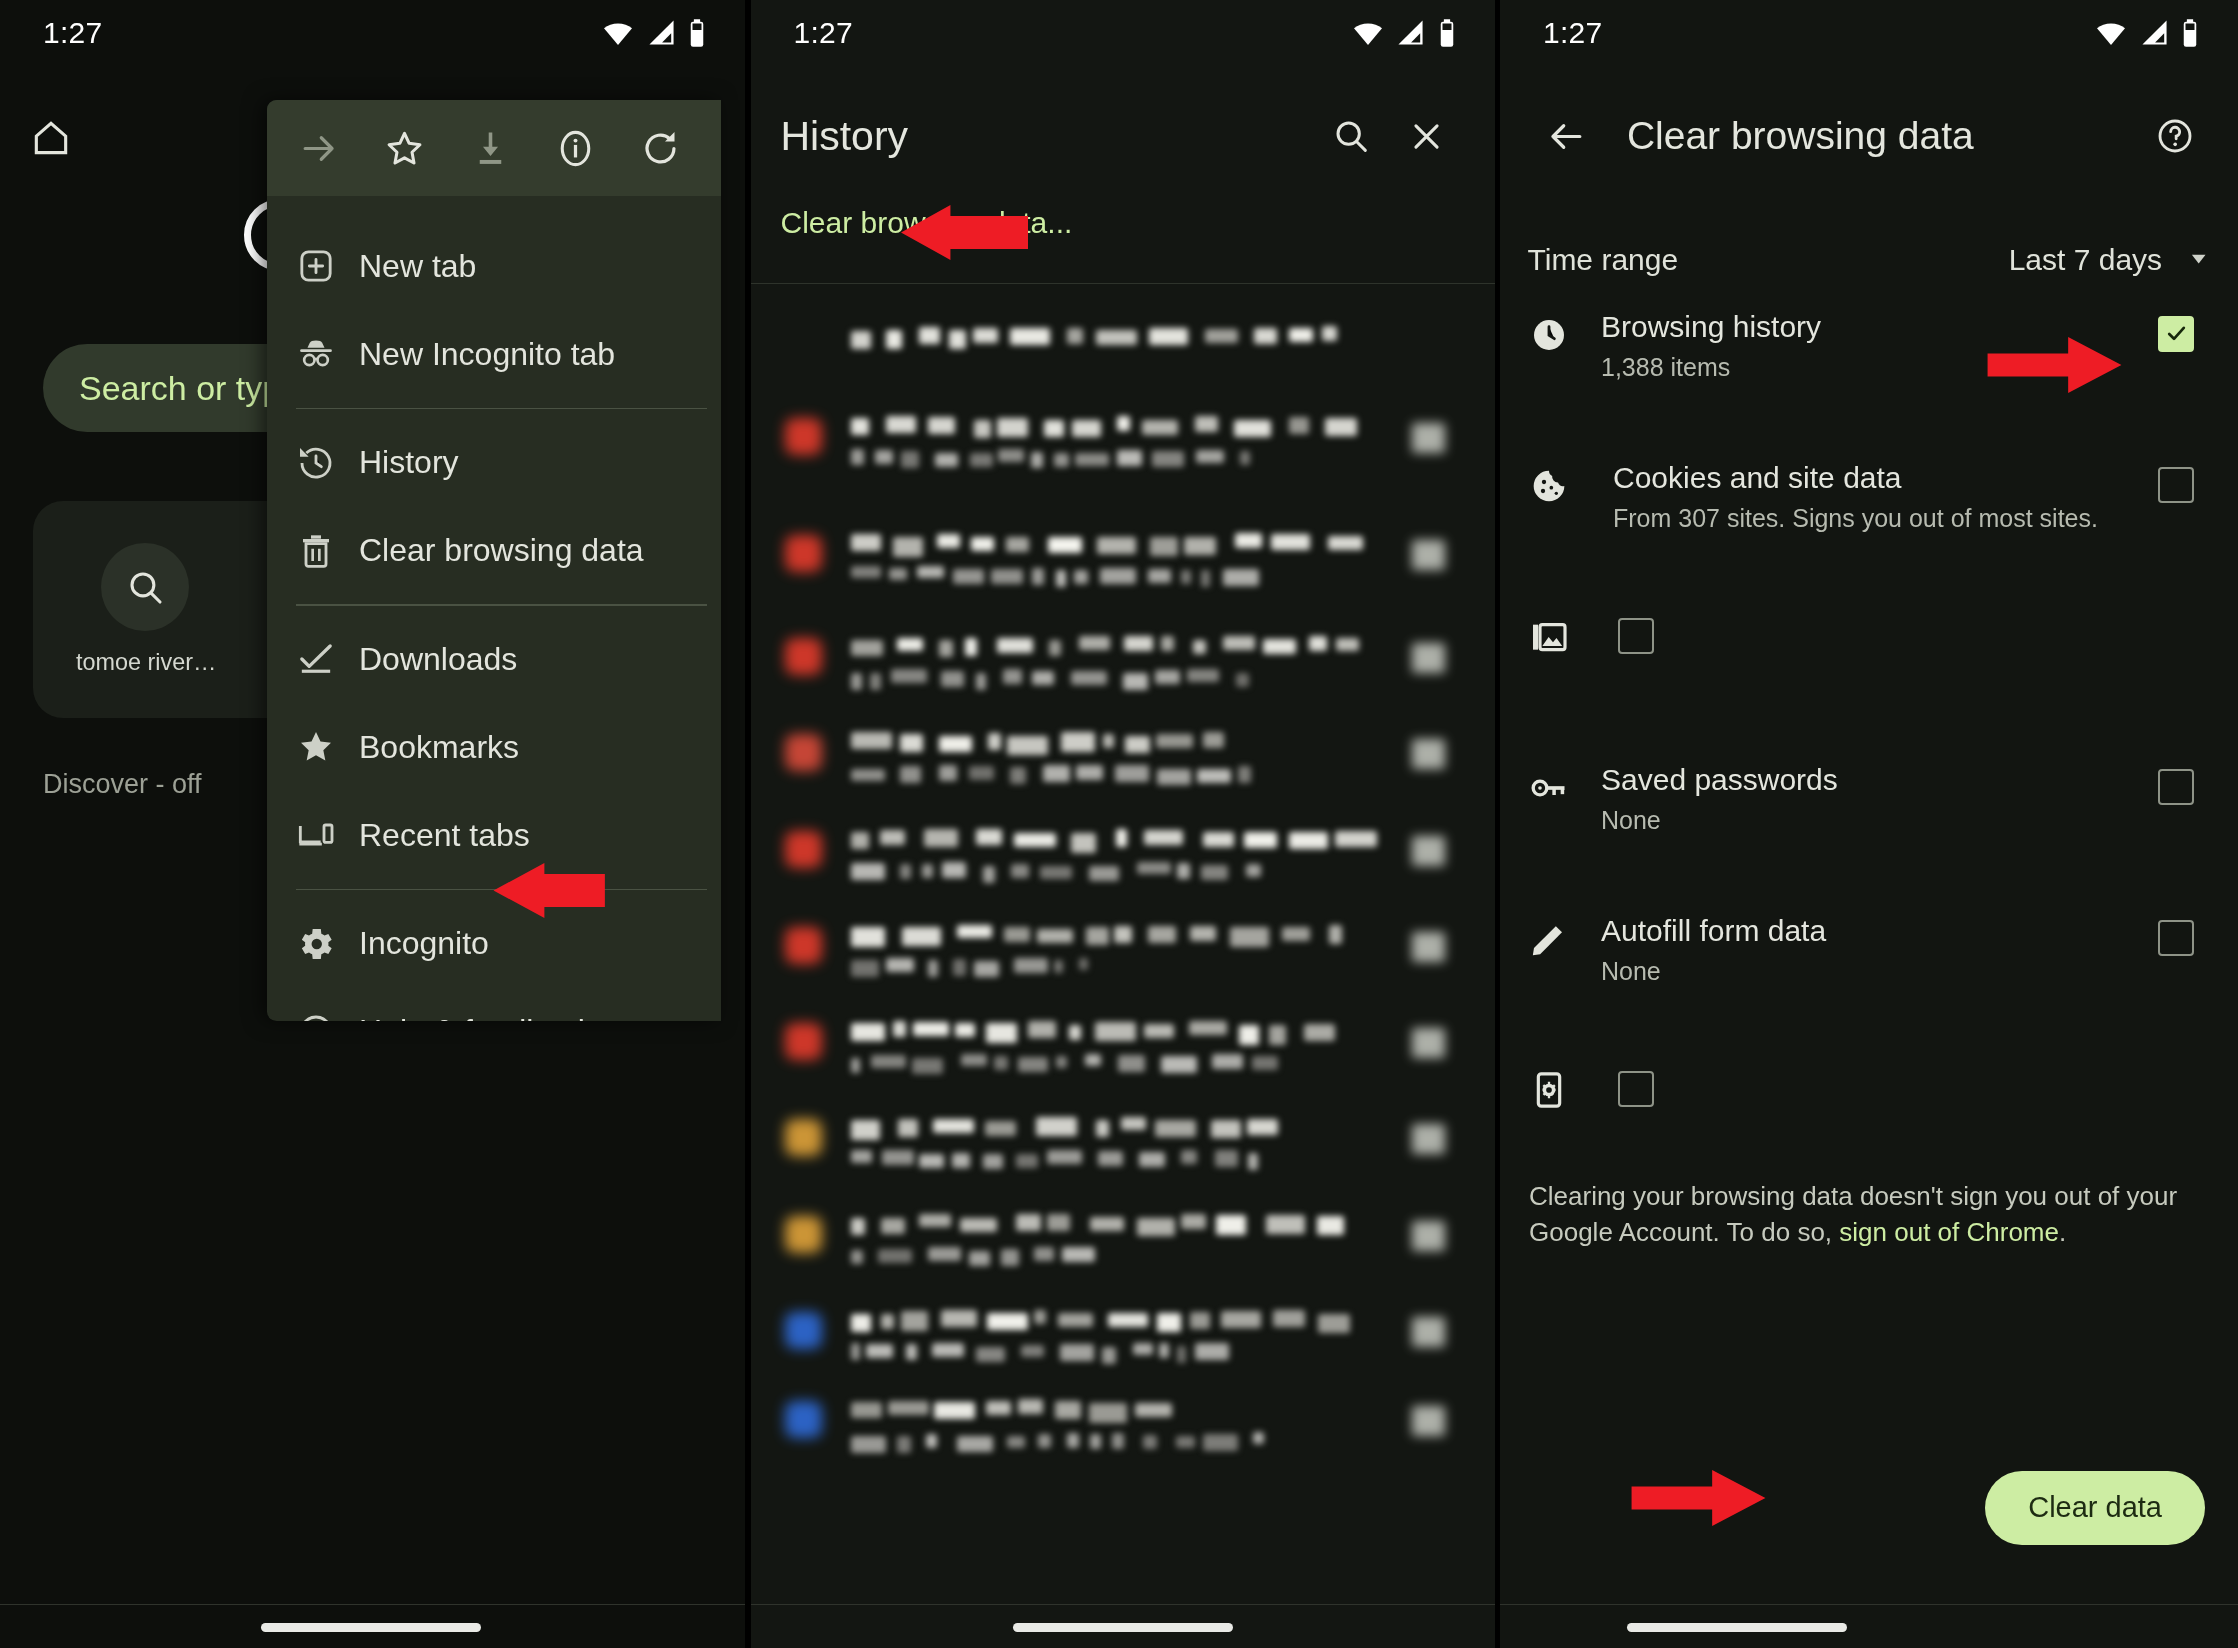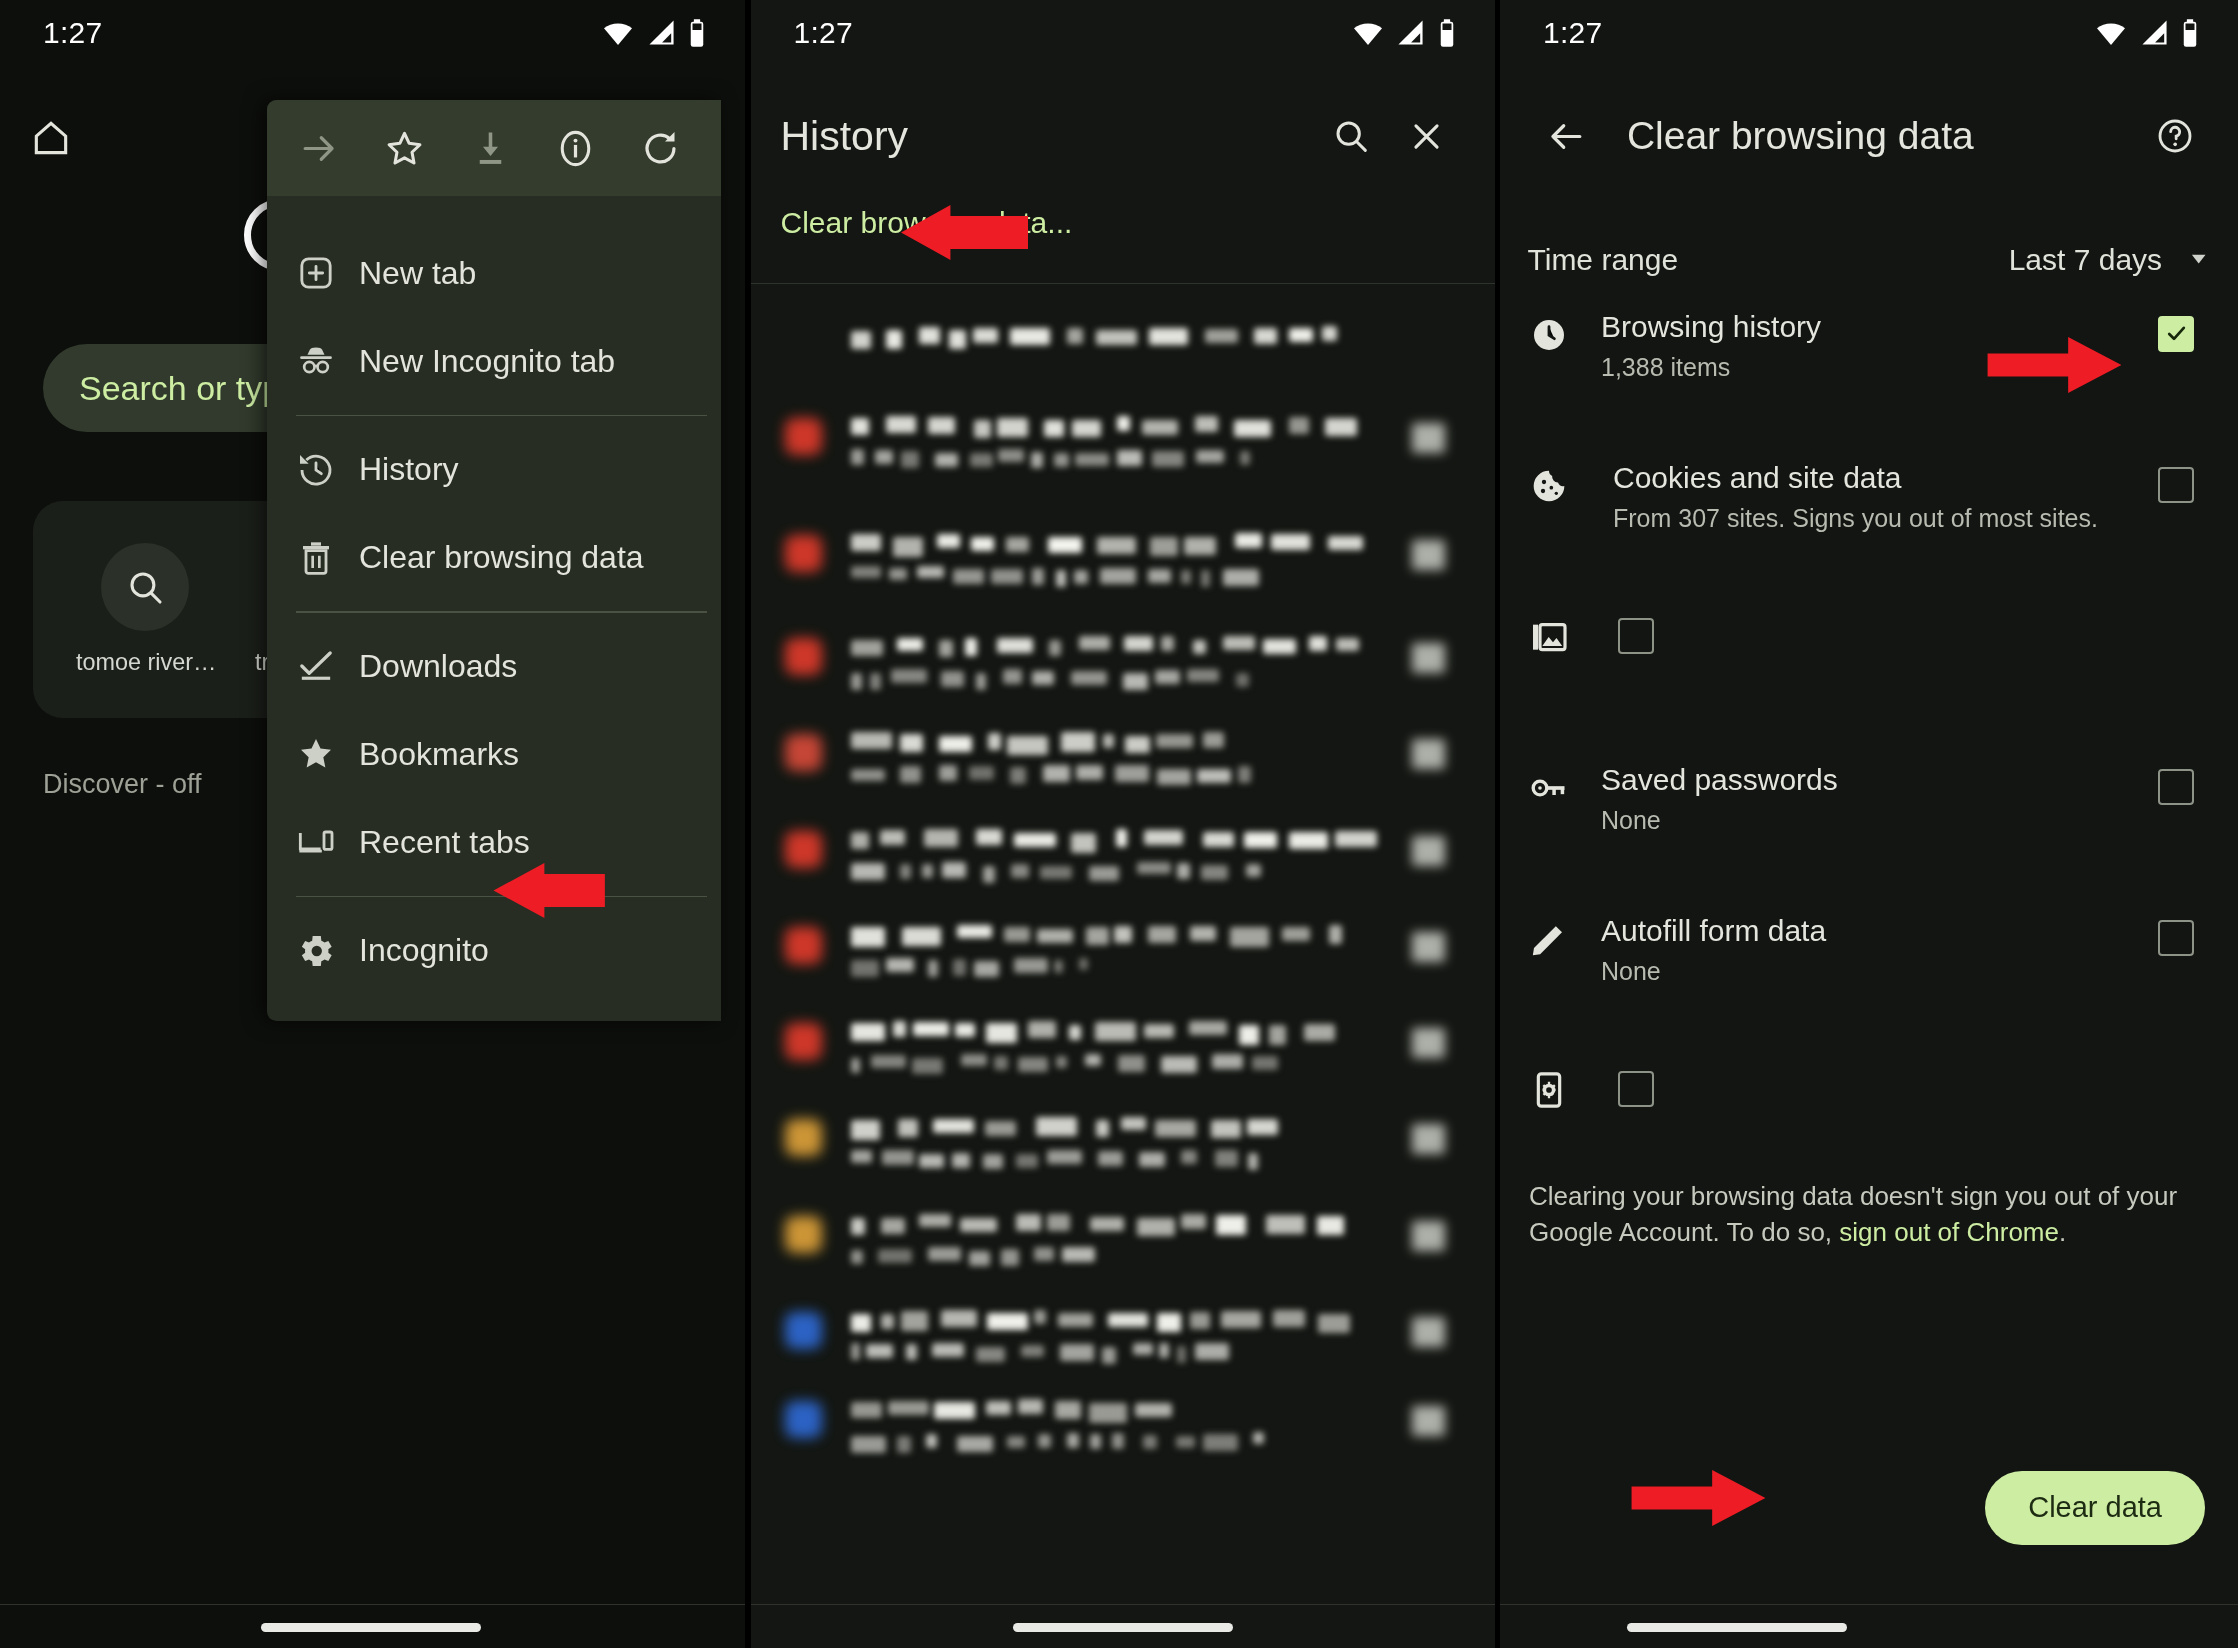--- a/index.html
+++ b/index.html
@@ -41,21 +41,21 @@
     background: #313a2c; display: flex; align-items: center;
     padding-left: 36px;
   }
   .fakebox span { color: #cdeda3; font-size: 34px; }
   .tiles-card {
     position: absolute; top: 501px; left: 33px;
     width: 543px; height: 217px; border-radius: 30px;
     background: #1b1f19;
     display: flex; align-items: center; gap: 41px; padding-left: 43px;
   }
-  .tile { width: 138px; text-align: left; }
+  .tile { width: 138px; text-align: right; }
   .tile-circle {
     width: 88px; height: 88px; border-radius: 50%;
     background: #2b3128; margin: 0 auto 18px auto;
     display: flex; align-items: center; justify-content: center;
   }
   .tile-label {
     color: #d5d8d0; font-size: 23.4px; white-space: nowrap;
     overflow: hidden; text-overflow: clip;
   }
   .discover-off {
@@ -72,21 +72,21 @@
     overflow: hidden;
     box-shadow: -4.1px 0 19px rgba(0,0,0,.55);
     z-index: 30;
   }
   .menu-toolbar {
     height: 96px; background: #343c2d;
     display: flex; align-items: center; justify-content: space-between;
     padding: 0 33px 0 25px;
   }
   .menu-toolbar .ti { width: 55px; display: flex; justify-content: center; }
-  .menu-items { padding-top: 18px; margin-top: 15px; }
+  .menu-items { padding-top: 26px; }
   .menu-item {
     display: flex; align-items: center; height: 88px;
     padding-left: 29px;
   }
   .menu-item .mi-icon { width: 63px; display: flex; align-items: center; }
   .menu-item .mi-label {
     color: #e3e5dd; font-size: 32px; white-space: nowrap;
   }
   .menu-sep { height: 1.4px; background: #4a5243; margin: 9.6px 13.8px 9.6px 29px; }
 

